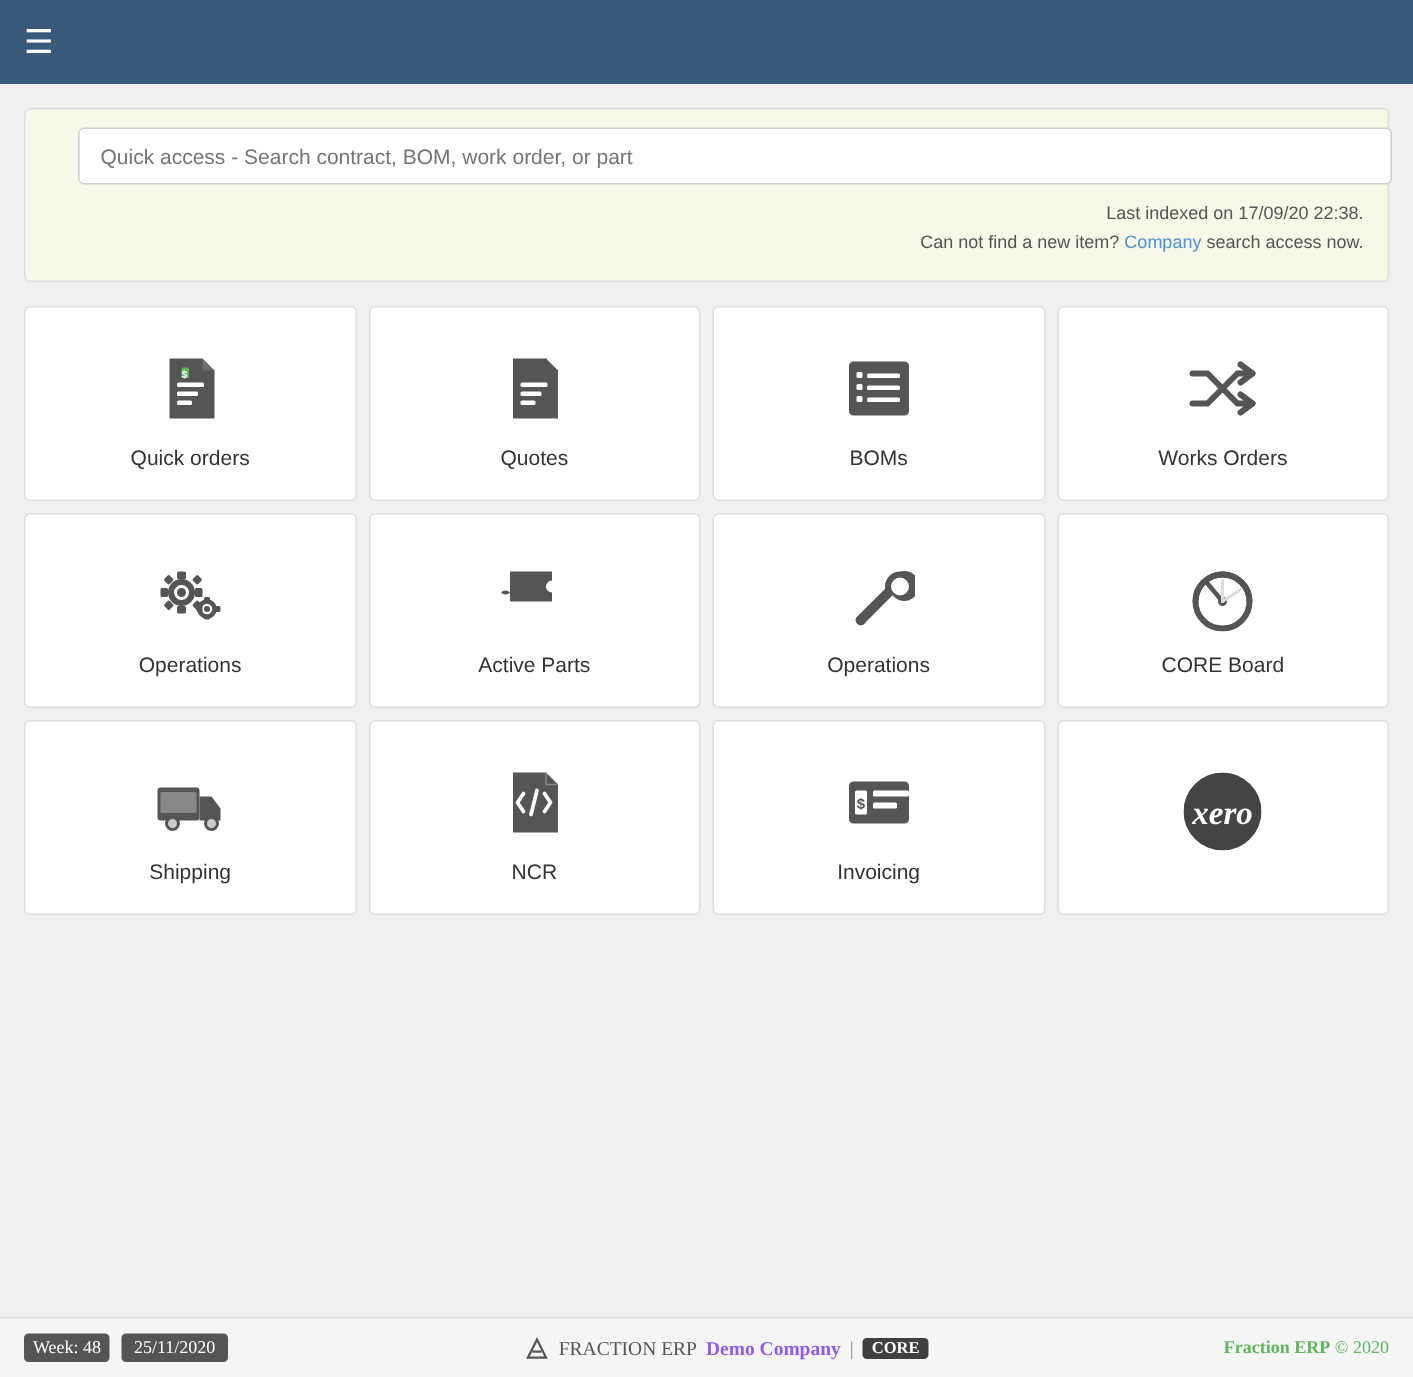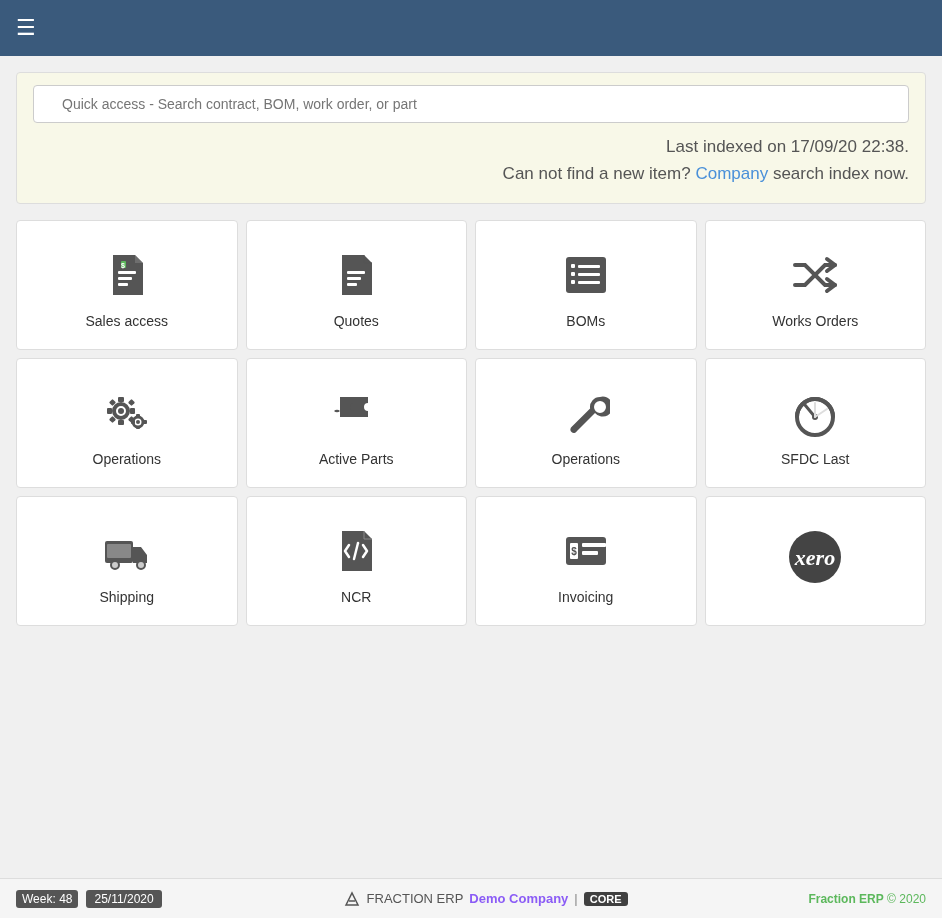--- a/index.html
+++ b/index.html
@@ -31,31 +31,32 @@
     
     .search-container {
       background: #f8f8e8;
       border: 1px solid #ddd;
       border-radius: 4px;
       padding: 12px 16px 16px;
       margin-bottom: 16px;
     }
     .search-input {
       width: 100%;
-      padding: 10px 28px;
+      padding: 10px 14px;
       border: 1px solid #ccc;
       border-radius: 4px;
       font-size: 14px;
       color: #666;
       outline: none;
+      margin-left: 19px;
     }
     .search-meta {
       margin-top: 10px;
       text-align: right;
-      font-size: 17px;
+      font-size: 12px;
       color: #555;
       line-height: 1.6;
     }
     .rebuild-link {
       color: #4a90d9;
       text-decoration: none;
       cursor: pointer;
     }
 
     
@@ -103,20 +104,21 @@
     
     .footer {
       height: 40px;
       background: #f5f5f5;
       border-top: 1px solid #ddd;
       display: flex;
       align-items: center;
       justify-content: space-between;
       padding: 0 16px;
       font-size: 13px;
+      font-family: Liberation Serif, serif;
     }
     .footer-left {
       display: flex;
       align-items: center;
       gap: 8px;
     }
     .week-badge {
       background: #555;
       color: white;
       border-radius: 3px;
@@ -162,39 +164,39 @@
 </header>
 
 <main class="main">
 
   <div class="search-container">
     <input class="search-input" type="text" placeholder="Quick access - Search contract, BOM, work order, or part" style="">
     <div class="search-meta">
       <span>Last indexed on 17/09/20 22:38.</span><br>
       <span>Can not find a new item?</span>
       <a class="rebuild-link">Company</a>
-      <span>search index now.</span>
+      <span>search access now.</span>
     </div>
   </div>
 
   <div class="grid">
 
     <div class="tile">
       <div class="tile-icon">
         <svg viewBox="0 0 48 48" xmlns="http://www.w3.org/2000/svg">
           <path d="M10 4h22l8 8v32H10V4z" fill="#555"></path>
           <path d="M32 4v8h8" fill="#888" opacity="0.5"></path>
           <rect x="15" y="20" width="18" height="3" fill="white" rx="1"></rect>
           <rect x="15" y="26" width="14" height="3" fill="white" rx="1"></rect>
           <rect x="15" y="32" width="10" height="3" fill="white" rx="1"></rect>
           <rect x="18" y="10" width="5" height="7" fill="#5cb85c" rx="1"></rect>
           <text x="20" y="17" fill="white" font-size="7" font-weight="bold" text-anchor="middle">$</text>
         </svg>
       </div>
-      <span class="tile-label">Sales access</span>
+      <span class="tile-label">Quick orders</span>
     </div>
 
     <div class="tile">
       <div class="tile-icon">
         <svg viewBox="0 0 48 48" xmlns="http://www.w3.org/2000/svg">
           <path d="M10 4h22l8 8v32H10V4z" fill="#555"></path>
           <path d="M32 4v8h8" fill="none" stroke="#555" stroke-width="1"></path>
           <rect x="15" y="20" width="18" height="3" fill="white" rx="1"></rect>
           <rect x="15" y="26" width="14" height="3" fill="white" rx="1"></rect>
           <rect x="15" y="32" width="10" height="3" fill="white" rx="1"></rect>
@@ -285,21 +287,21 @@
         <svg viewBox="0 0 48 48" xmlns="http://www.w3.org/2000/svg">
 
           <circle cx="24" cy="28" r="18" fill="none" stroke="#555" stroke-width="4"></circle>
           <path d="M6 28 A18 18 0 0 1 42 28" fill="none" stroke="#555" stroke-width="4"></path>
           <line x1="24" y1="28" x2="14" y2="16" stroke="#555" stroke-width="3" stroke-linecap="round"></line>
           <circle cx="24" cy="28" r="3" fill="#555"></circle>
           <line x1="24" y1="28" x2="24" y2="14" stroke="#ddd" stroke-width="2" stroke-linecap="round"></line>
           <line x1="24" y1="28" x2="36" y2="20" stroke="#ddd" stroke-width="2" stroke-linecap="round"></line>
         </svg>
       </div>
-      <span class="tile-label">SFDC Last</span>
+      <span class="tile-label">CORE Board</span>
     </div>
 
     <div class="tile">
       <div class="tile-icon">
         <svg viewBox="0 0 48 48" xmlns="http://www.w3.org/2000/svg">
 
           <rect x="2" y="14" width="28" height="22" rx="2" fill="#555"></rect>
           <path d="M30 20h8l6 8v8H30V20z" fill="#555"></path>
           <circle cx="12" cy="38" r="4" fill="#ccc" stroke="#555" stroke-width="2"></circle>
           <circle cx="38" cy="38" r="4" fill="#ccc" stroke="#555" stroke-width="2"></circle>

